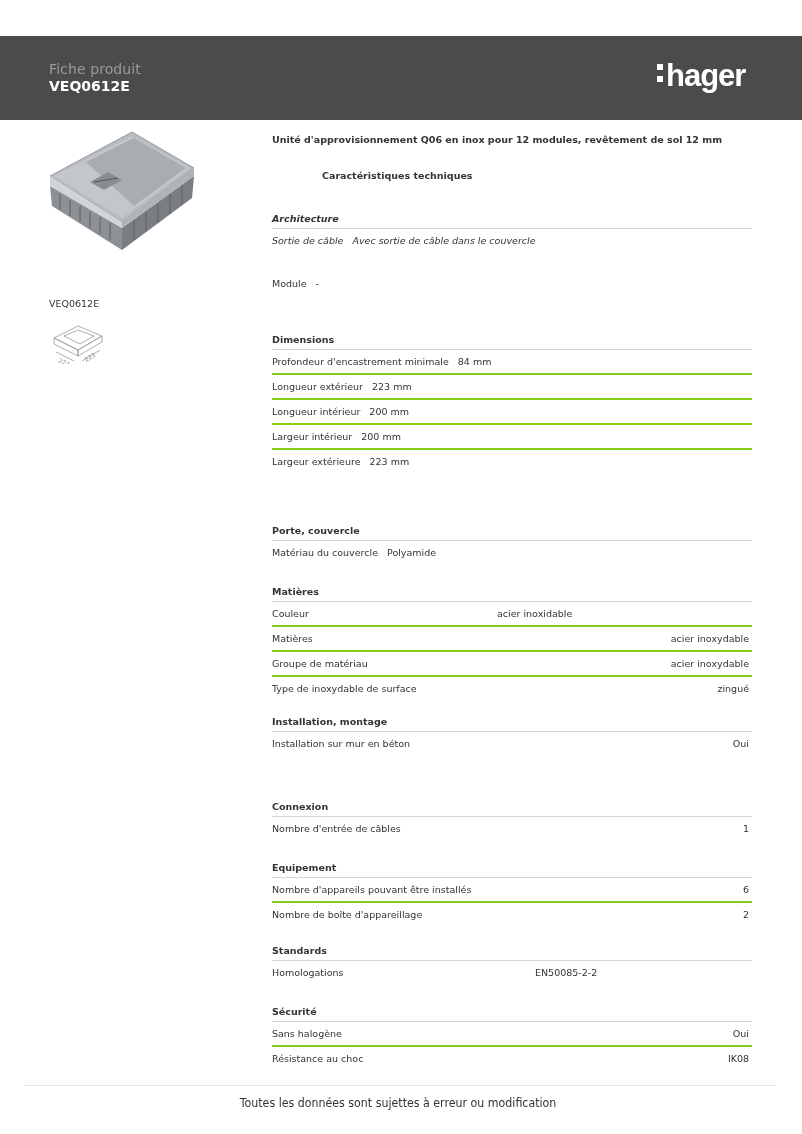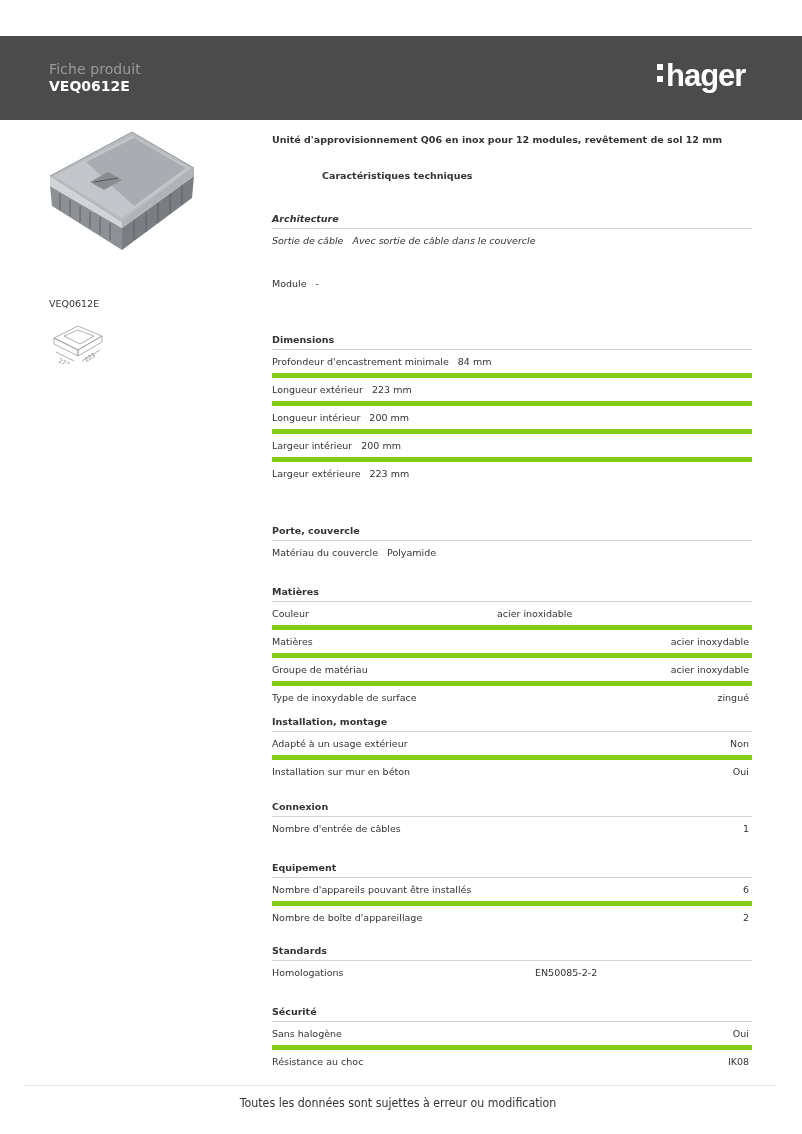--- a/index.html
+++ b/index.html
@@ -51,21 +51,21 @@
       font-size: 9.5px; font-weight: bold; color: #333; margin-left: 44px;
     }
     .section { position: absolute; left: 0; width: 480px; }
     .section .sec-title {
       font-size: 9.5px; font-weight: bold; color: #333;
       height: 17px; line-height: 13px;
       border-bottom: 1px solid #d4d4d4;
     }
     .row {
       font-size: 9.5px; color: #333;
-      border-bottom: 5px solid #84cc16;
+      border-bottom: 2px solid #84cc16;
       padding: 5px 0 5px 0; min-height: 23px;
       position: relative; line-height: 13px;
     }
     .row:last-child { border-bottom: none; }
     .row.inline .val { margin-left: 9px; }
     .row.inline .lbl { }
     .row.right .val { position: absolute; right: 3px; top: 5px; }
     .row.mid .val { position: absolute; left: 225px; top: 5px; }
     .row.mid2 .val { position: absolute; left: 263px; top: 5px; }
 
@@ -195,23 +195,20 @@
       <span class="lbl">Groupe de matériau</span><span class="val">acier inoxydable</span>
     </div>
     <div class="row right">
       <span class="lbl">Type de inoxydable de surface</span><span class="val">zingué</span>
     </div>
   </div>
 
   <div class="section" style="top:715px;">
     <div class="sec-title">Installation, montage</div>
     <div class="row right">
-      <span class="lbl">Adapté à un usage extérieur</span><span class="val">Non</span>
-    </div>
-    <div class="row right">
       <span class="lbl">Installation sur mur en béton</span><span class="val">Oui</span>
     </div>
   </div>
 
   <div class="section" style="top:800px;">
     <div class="sec-title">Connexion</div>
     <div class="row right">
       <span class="lbl">Nombre d'entrée de câbles</span><span class="val">1</span>
     </div>
   </div>

